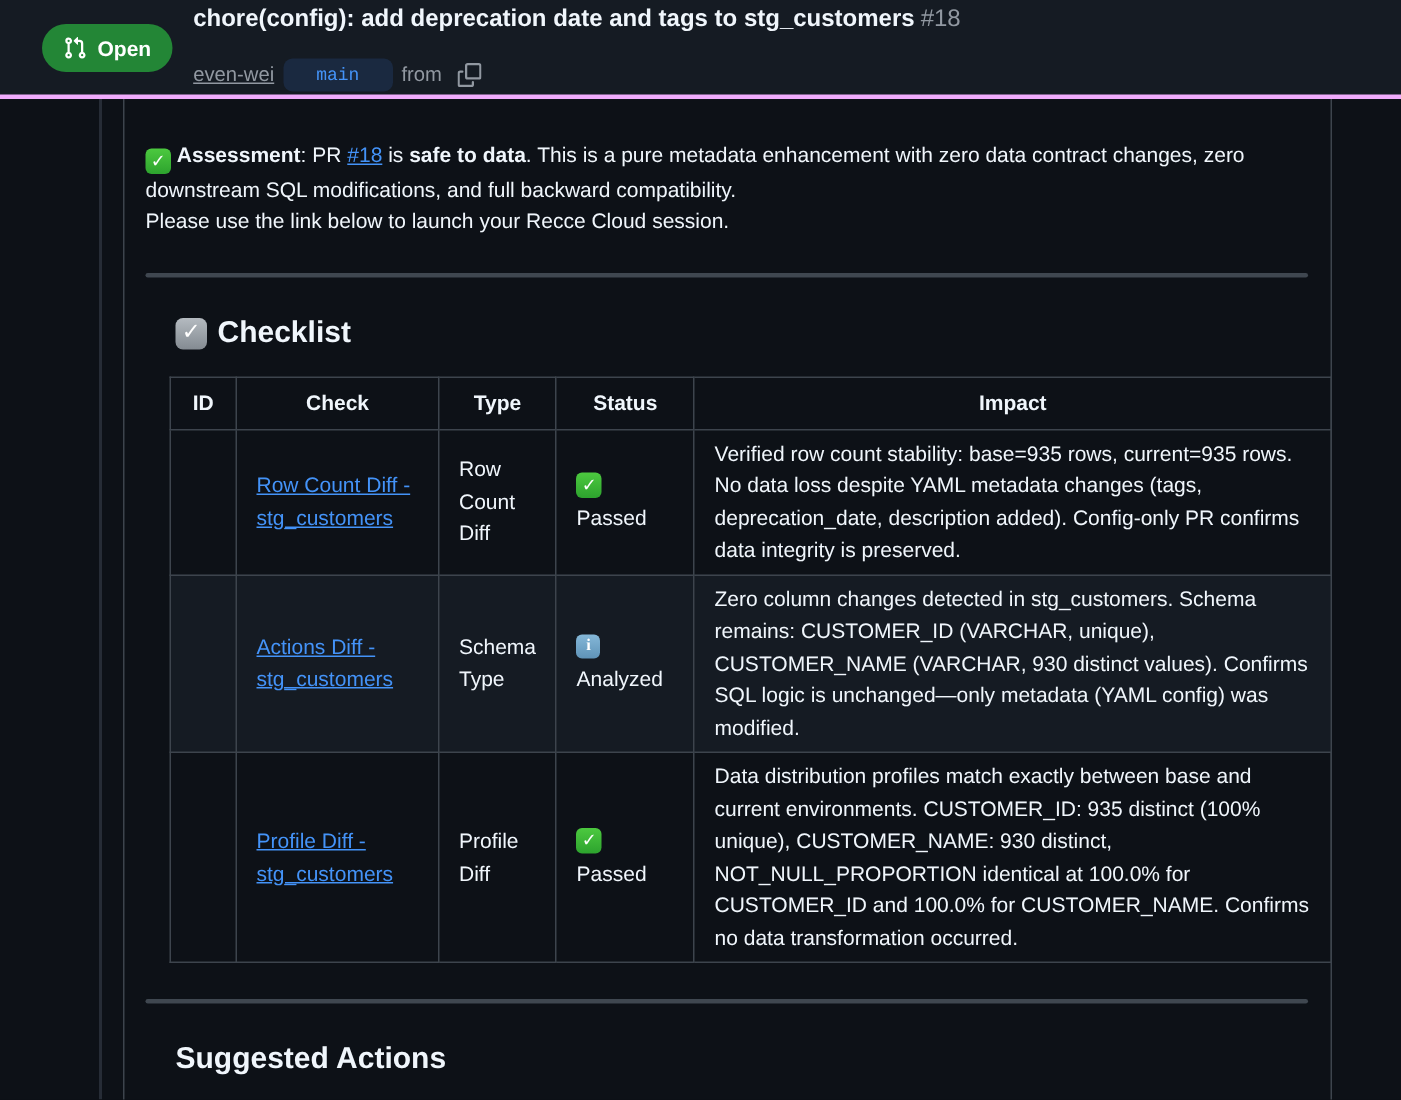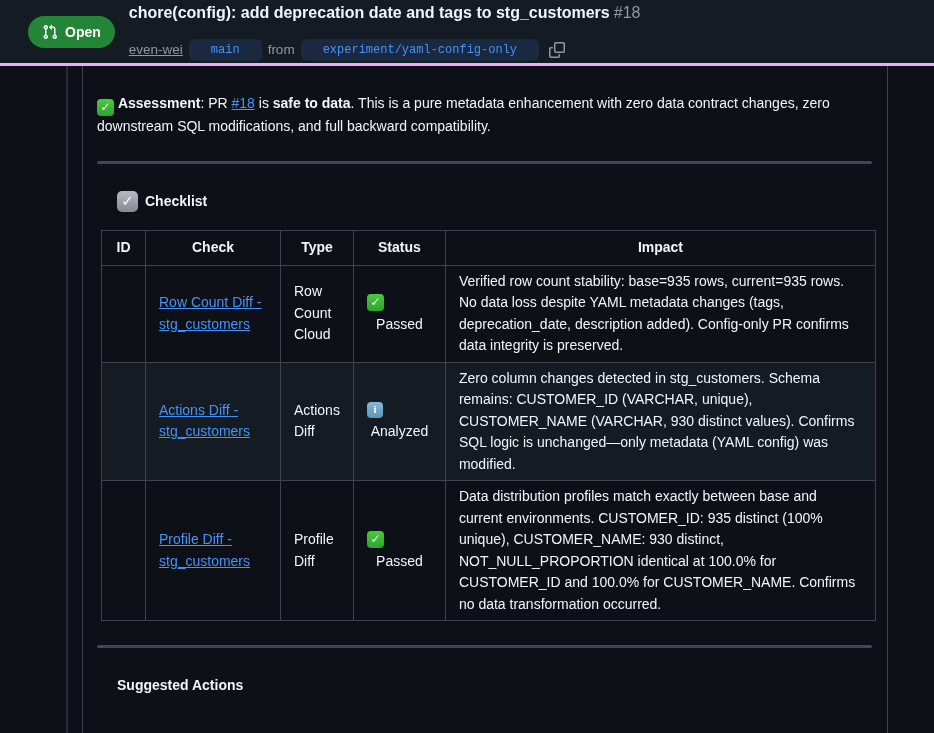--- a/index.html
+++ b/index.html
@@ -60,21 +60,21 @@
   }
   .comment-body {
     padding: 26px 15px 16px 14px;
     font-size: 14px; line-height: 21px; color: #f0f6fc;
     margin-top: 86px; 
   }
   .comment-body p { margin: 0 0 16px 0; }
   a.md-link { color: #4493f8; text-decoration: underline; cursor: pointer; }
   .md-hr { border: none; height: 3px; background: #3f4750; margin: 24px 0; border-radius: 2px; }
   .md-h2 {
-    font-size: 14px; font-weight: 700; color: #f0f6fc;
+    font-size: 20px; font-weight: 700; color: #f0f6fc;
     margin: 24px 0 16px 0;
     display: flex; align-items: center; gap: 7px;
     line-height: 26px;
     padding-left: 20px;
   }
 
   
   .emoji { display: inline-flex; align-items: center; justify-content: center; flex: none; }
   .emoji-check {
     width: 17px; height: 17px; border-radius: 4px;
@@ -94,34 +94,34 @@
     width: 21px; height: 21px; border-radius: 5px;
     background: linear-gradient(180deg, #b4bac0, #848b92);
     color: #fff; font-size: 15px; font-weight: 700;
   }
   .emoji-ballot::before { content: "✓"; }
 
   
   table.md-table {
     border-collapse: collapse;
     width: 100%;
-    margin: 0 0 16px 4px;
+    margin: 0 0 16px 16px;
     font-size: 14px; line-height: 21.5px;
   }
   .md-table th, .md-table td { border: 1px solid #3d444d; }
   .md-table th {
     font-weight: 700; text-align: center;
     padding: 6px 13px; color: #f0f6fc;
   }
   .md-table td { padding: 5px 13px; vertical-align: middle; }
   .md-table tr.row-even { background: #151b23; }
   .col-id { width: 44px; }
   .col-check { width: 135px; }
   .col-type { width: 68px; }
-  .col-status { width: 92px; text-align: center; }
+  .col-status { width: 92px; }
   .status-cell .emoji { display: flex; margin: 2px 0 3px 0; }
   .status-label { display: block; }
 </style>
 </head>
 <body>
 
 <div class="pr-header">
   <div class="state-badge">
     <span>
       <svg width="16" height="16" viewBox="0 0 16 16" fill="#ffffff">
@@ -129,41 +129,41 @@
       </svg>
     </span>
     <span>Open</span>
   </div>
   <div class="pr-titles">
     <div class="pr-title-line"><span>chore(config): add deprecation date and tags to stg_customers</span><span class="pr-number">#18</span></div>
     <div class="pr-sub-line">
       <span class="author-link">even-wei</span>
       <span class="branch-label">main</span>
       <span>from</span>
-      <span class="branch-label">experiment/yaml-config-only</span>
       <span class="copy-btn">
         <span>
           <svg width="16" height="16" viewBox="0 0 16 16" fill="currentColor">
             <path d="M0 6.75C0 5.784.784 5 1.75 5h1.5a.75.75 0 0 1 0 1.5h-1.5a.25.25 0 0 0-.25.25v7.5c0 .138.112.25.25.25h7.5a.25.25 0 0 0 .25-.25v-1.5a.75.75 0 0 1 1.5 0v1.5A1.75 1.75 0 0 1 9.25 16h-7.5A1.75 1.75 0 0 1 0 14.25Z"></path>
             <path d="M5 1.75C5 .784 5.784 0 6.75 0h7.5C15.216 0 16 .784 16 1.75v7.5A1.75 1.75 0 0 1 14.25 11h-7.5A1.75 1.75 0 0 1 5 9.25Zm1.75-.25a.25.25 0 0 0-.25.25v7.5c0 .138.112.25.25.25h7.5a.25.25 0 0 0 .25-.25v-7.5a.25.25 0 0 0-.25-.25Z"></path>
           </svg>
         </span>
       </span>
     </div>
   </div>
 </div>
 
 <div class="timeline-line"></div>
 
 <div class="comment-box">
   <div class="comment-body">
 
     <p>
       <span class="emoji emoji-check"></span>
       <b>Assessment</b><span>: PR </span><a class="md-link">#18</a><span> is </span><b>safe to data</b><span>. This is a pure metadata enhancement with zero data contract changes, zero downstream SQL modifications, and full backward compatibility.</span><br>
+      <span>Please use the link below to launch your Recce Cloud session.</span>
     </p>
 
 
     <hr class="md-hr">
 
     <div class="md-h2">
       <span class="emoji emoji-ballot"></span>
       <span>Checklist</span>
     </div>
 
@@ -174,31 +174,31 @@
           <th class="col-check">Check</th>
           <th class="col-type">Type</th>
           <th class="col-status">Status</th>
           <th>Impact</th>
         </tr>
       </thead>
       <tbody>
         <tr>
           <td class="col-id"></td>
           <td class="col-check"><a class="md-link">Row Count Diff - stg_customers</a></td>
-          <td class="col-type">Row Count Cloud</td>
+          <td class="col-type">Row Count Diff</td>
           <td class="col-status status-cell">
             <span class="emoji emoji-check"></span>
             <span class="status-label">Passed</span>
           </td>
           <td>Verified row count stability: base=935 rows, current=935 rows. No data loss despite YAML metadata changes (tags, deprecation_date, description added). Config-only PR confirms data integrity is preserved.</td>
         </tr>
         <tr class="row-even">
           <td class="col-id"></td>
           <td class="col-check"><a class="md-link">Actions Diff - stg_customers</a></td>
-          <td class="col-type">Actions Diff</td>
+          <td class="col-type">Schema Type</td>
           <td class="col-status status-cell">
             <span class="emoji emoji-info"></span>
             <span class="status-label">Analyzed</span>
           </td>
           <td>Zero column changes detected in stg_customers. Schema remains: CUSTOMER_ID (VARCHAR, unique), CUSTOMER_NAME (VARCHAR, 930 distinct values). Confirms SQL logic is unchanged—only metadata (YAML config) was modified.</td>
         </tr>
         <tr>
           <td class="col-id"></td>
           <td class="col-check"><a class="md-link">Profile Diff - stg_customers</a></td>
           <td class="col-type">Profile Diff</td>

